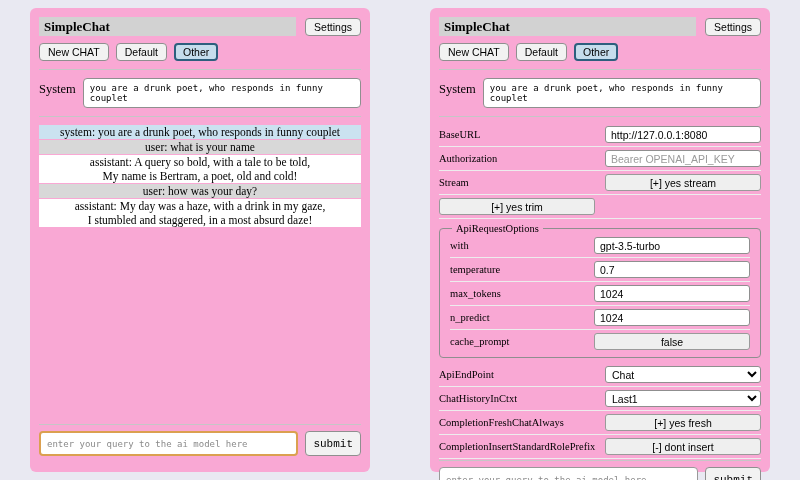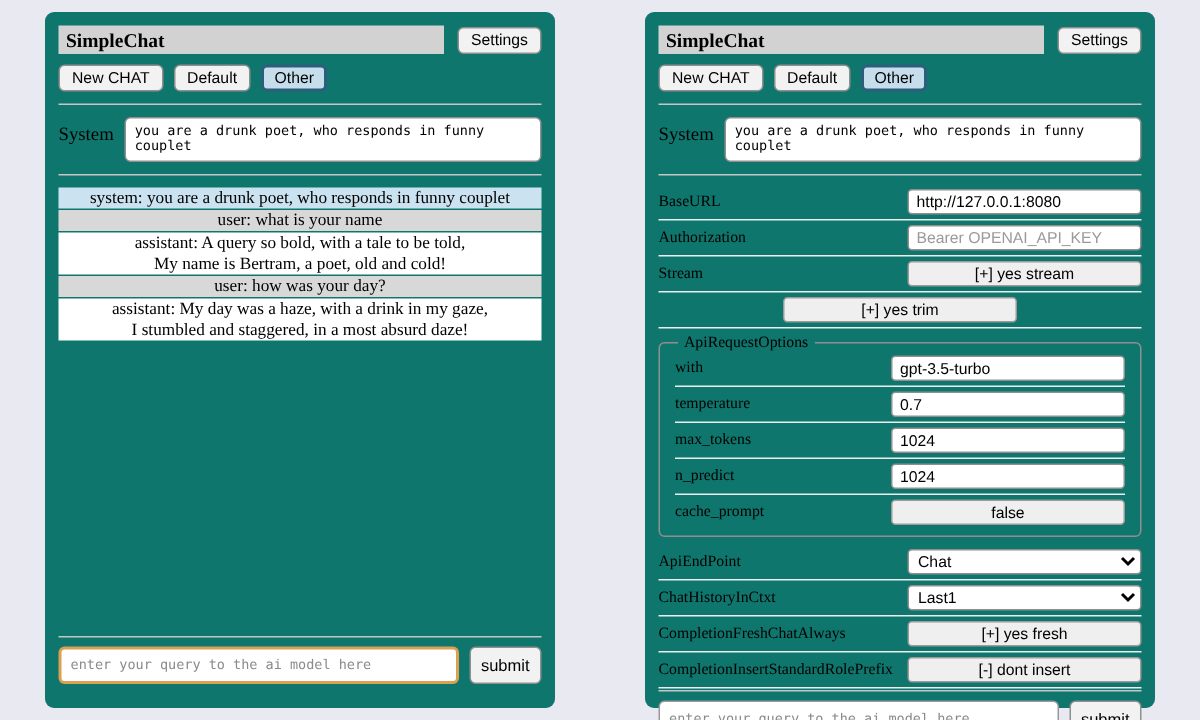--- a/index.html
+++ b/index.html
@@ -9,21 +9,21 @@
     font-family: "Liberation Serif", serif;
   }
   .page {
     width: 800px; height: 480px;
     display: flex;
     gap: 60px;
     padding: 8px 30px;
   }
   .panel {
     width: 340px; height: 464px;
-    background: #0f766e;
+    background: #f9a8d4;
     border-radius: 6px;
     padding: 7px 9px 16px 9px;
     display: flex;
     flex-direction: column;
   }
   
   .titlebar { display: flex; align-items: center; gap: 9px; margin: 2px 0 7px 0; }
   .title {
     flex: 1;
     background: #d2d2d2;
@@ -88,25 +88,25 @@
     border-radius: 4px;
     font-family: "DejaVu Sans Mono", monospace;
     font-size: 9px;
     color: #333;
     padding: 2px 6px;
     height: 25px;
     outline: none;
   }
   .query-input::placeholder { color: #8a8a8a; }
   .query-focused { border: 2px solid #dba050; }
-  .submit-btn { padding: 2px 7px; font-size: 11px; }
+  .submit-btn { padding: 2px 7px; font-size: 11px; font-family: Liberation Mono, monospace; }
   
   .srow {
     display: flex;
-    justify-content: center;
+    justify-content: space-between;
     align-items: center;
     gap: 4px;
     padding: 3px 0;
     border-bottom: 1px solid #ededed;
   }
   .slabel {
     font-size: 10.5px;
     white-space: nowrap;
     overflow: hidden;
     flex: 1;

